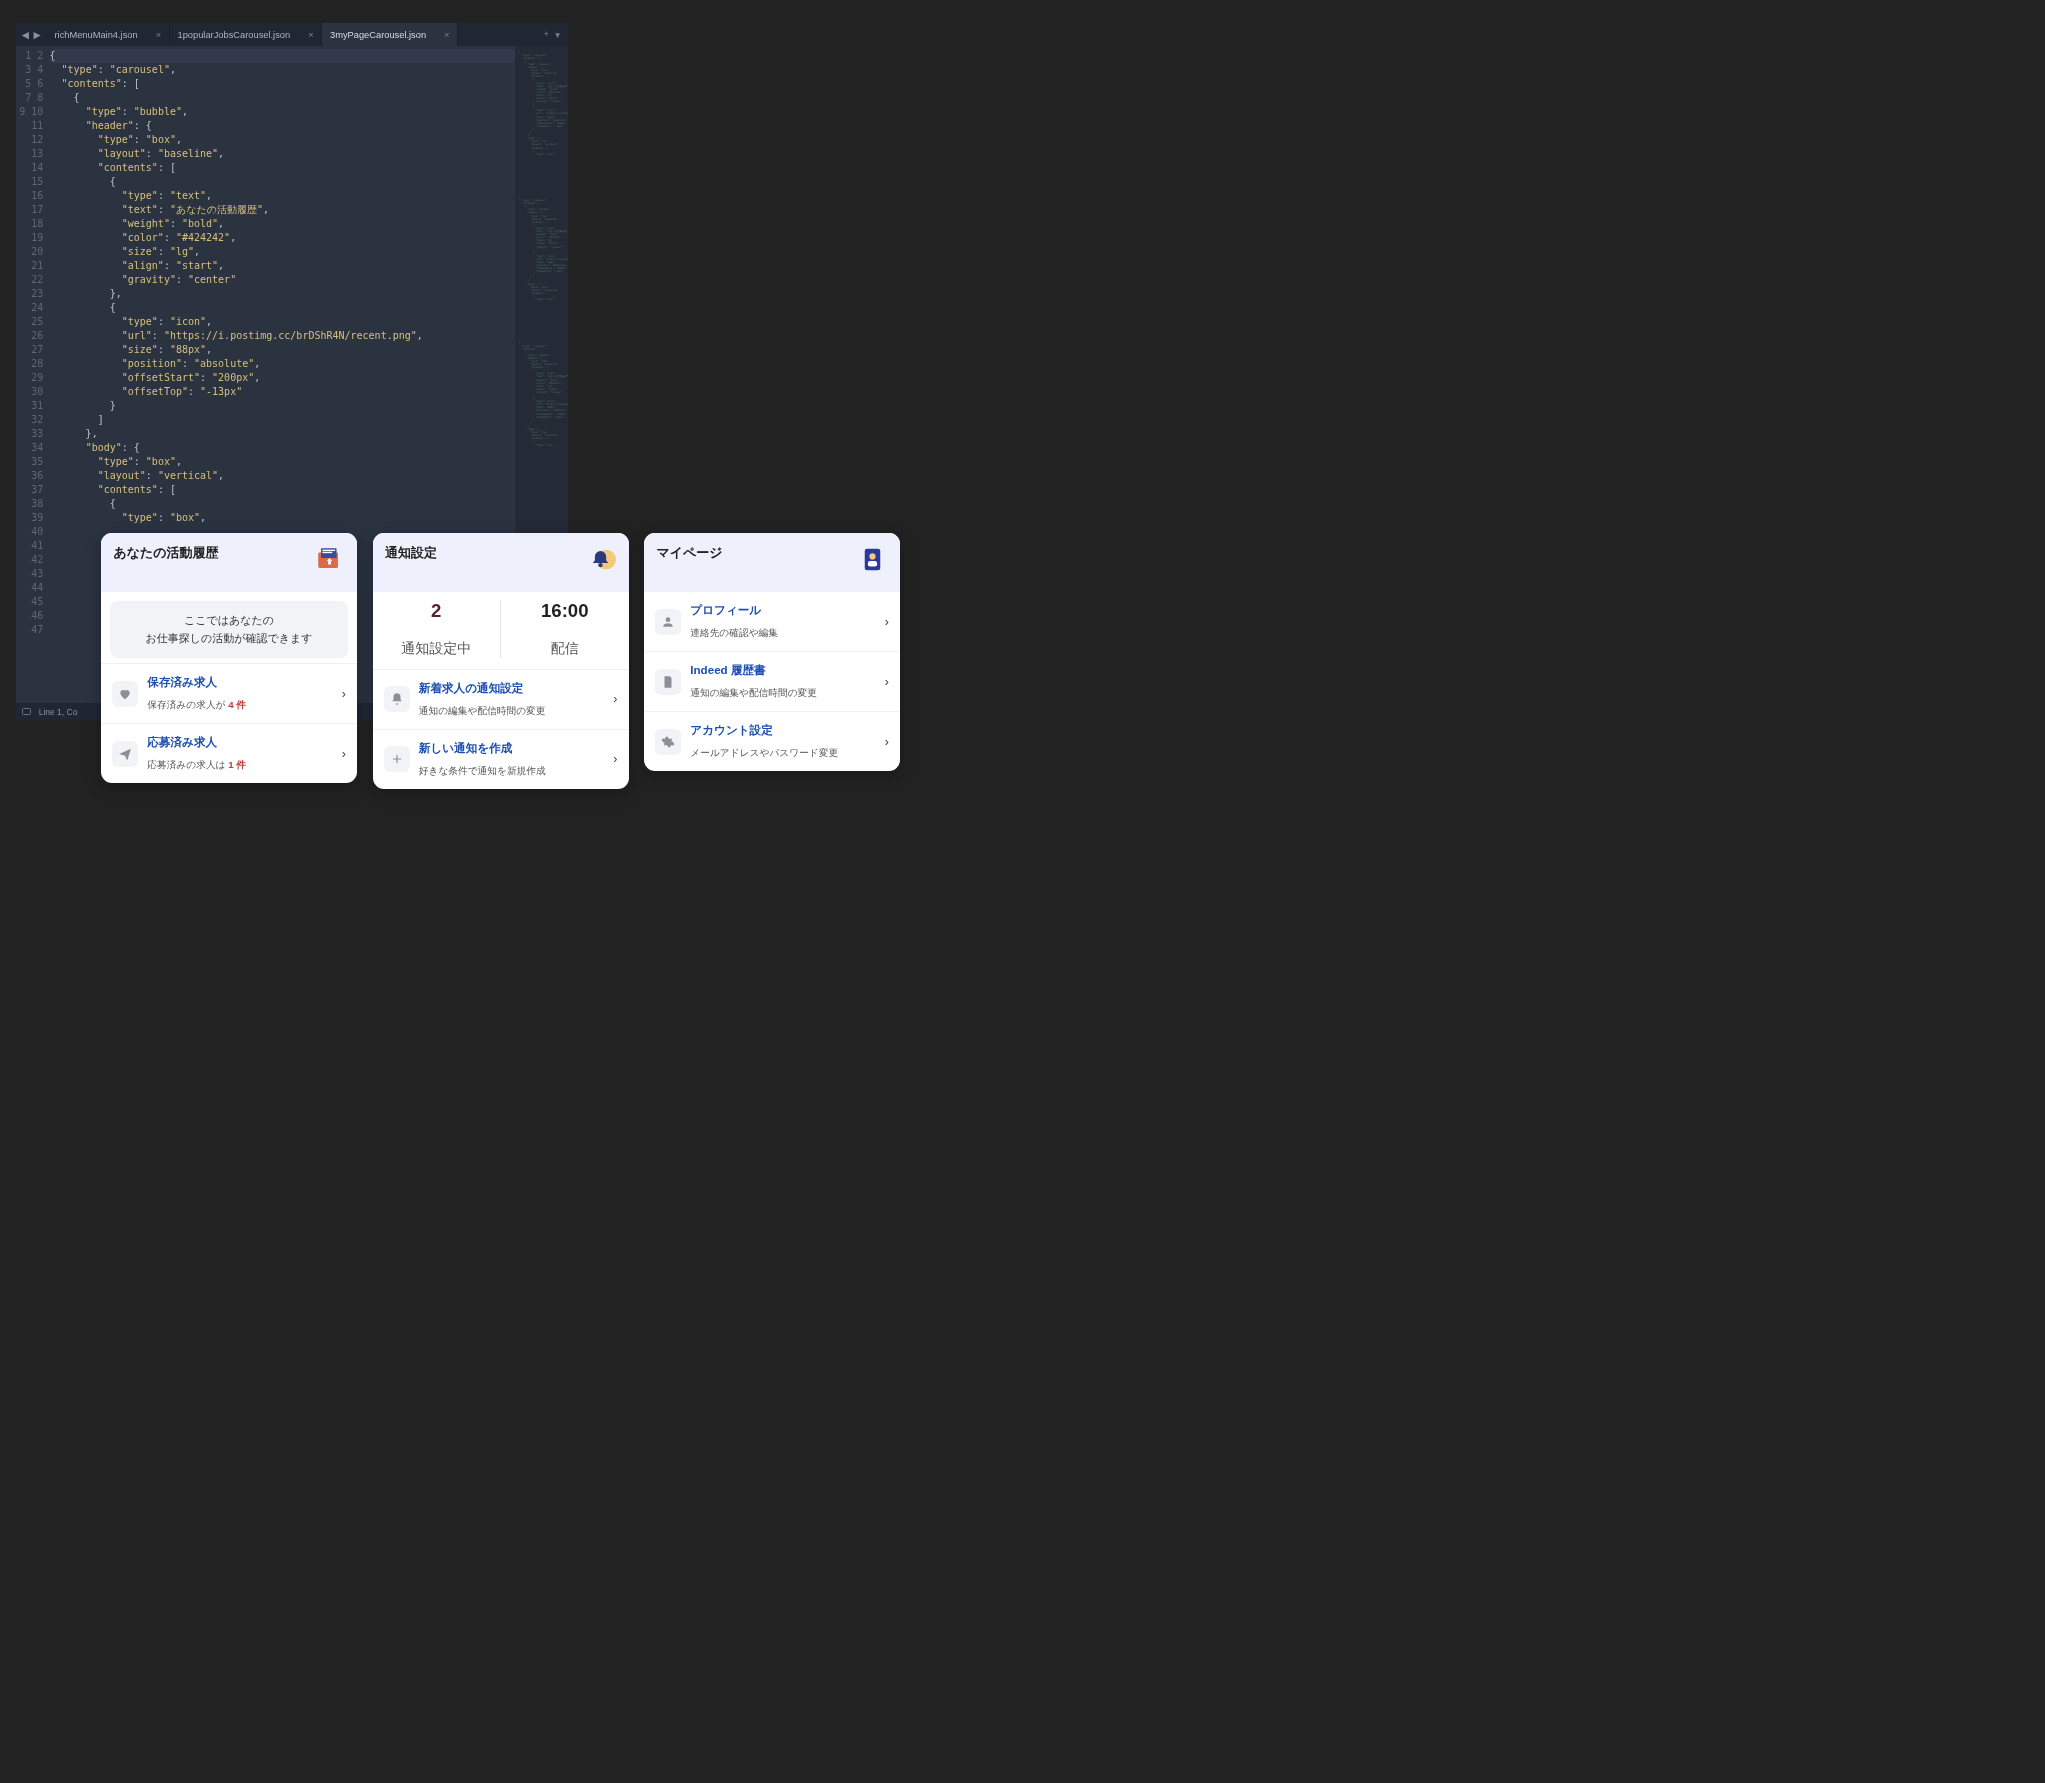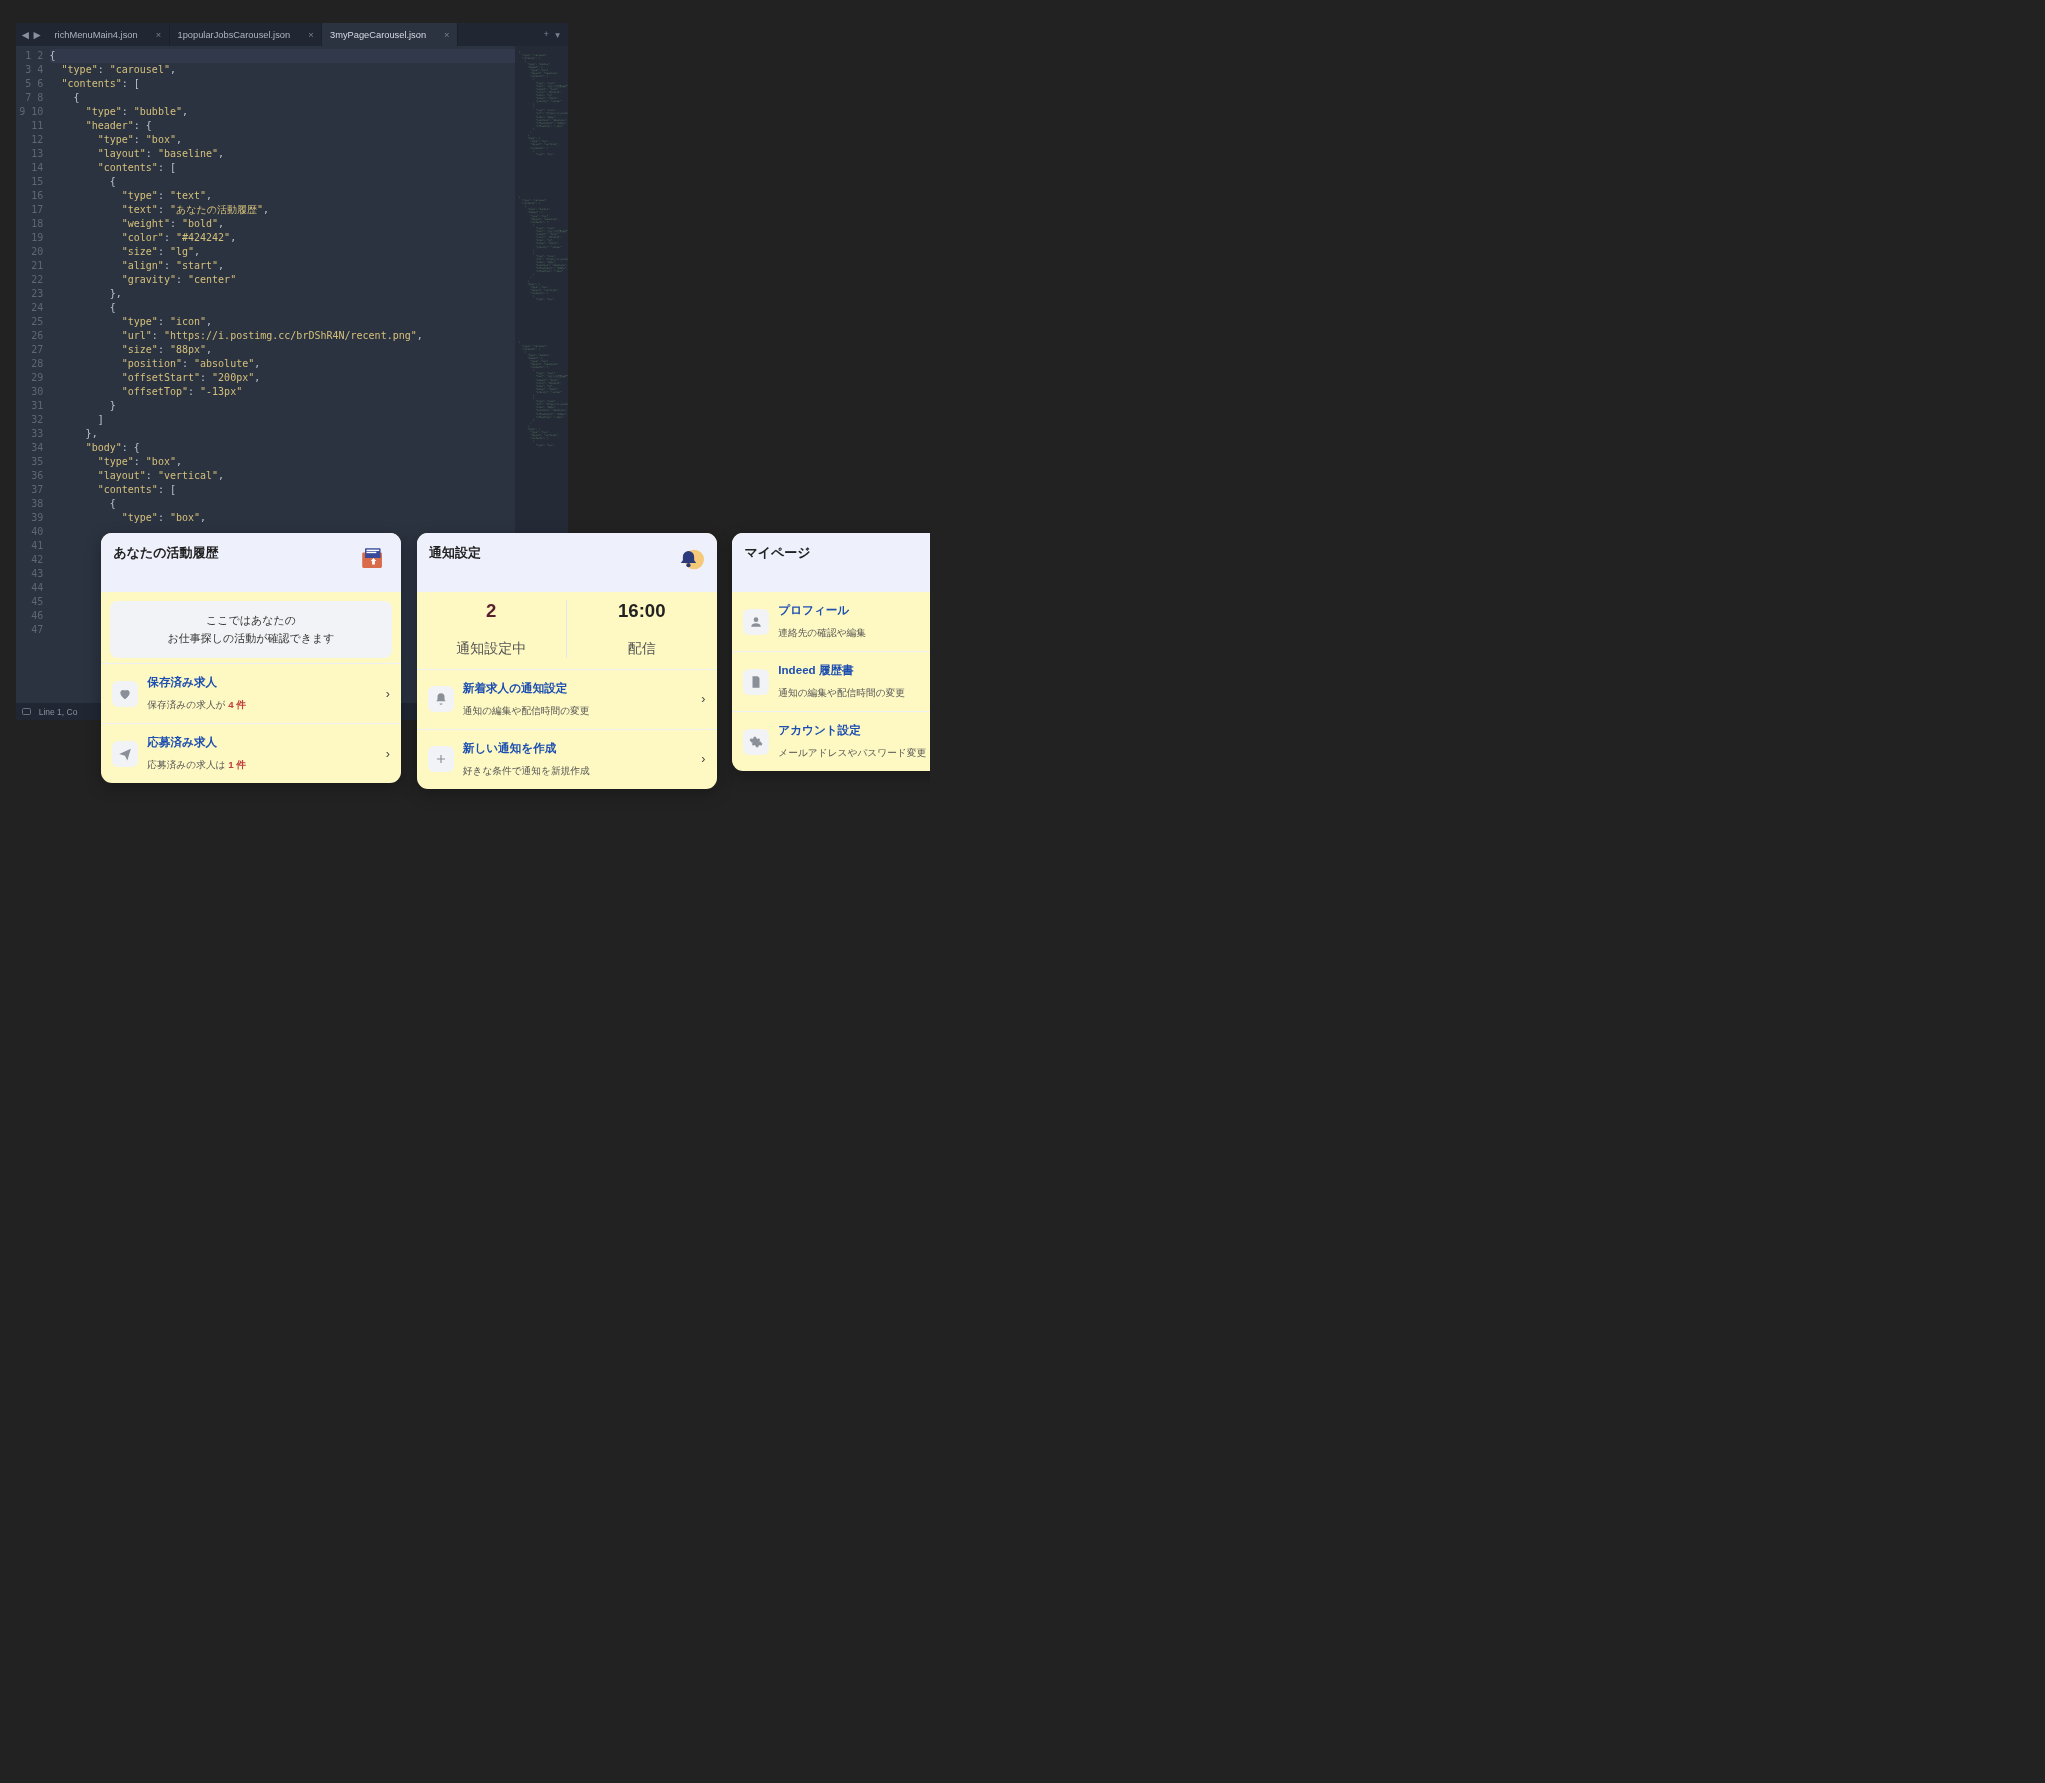--- a/index.html
+++ b/index.html
@@ -74,22 +74,22 @@
   .status-box{width:9.3px;height:7.7px;border:0.8px solid #6a7080;border-radius:1.5px;}
 
   
   .cards {
     position:absolute;
     left:101px; top:533px;
     display:flex; gap:15.5px;
     align-items:flex-start;
   }
   .card{
-    width:300px;
-    background:#fef9c3;
+    width:256px;
+    background:#ffffff;
     border-radius:11px;
     box-shadow:0 4.6px 15.5px rgba(0,0,0,.25);
     overflow:hidden;
     font-size:11px;
     color:#2b2b2b;
   }
   .card-header{
     background:#eef0fb;
     padding:11px 12.4px 17px 12.4px;
     display:flex; align-items:flex-start; justify-content:space-between;

